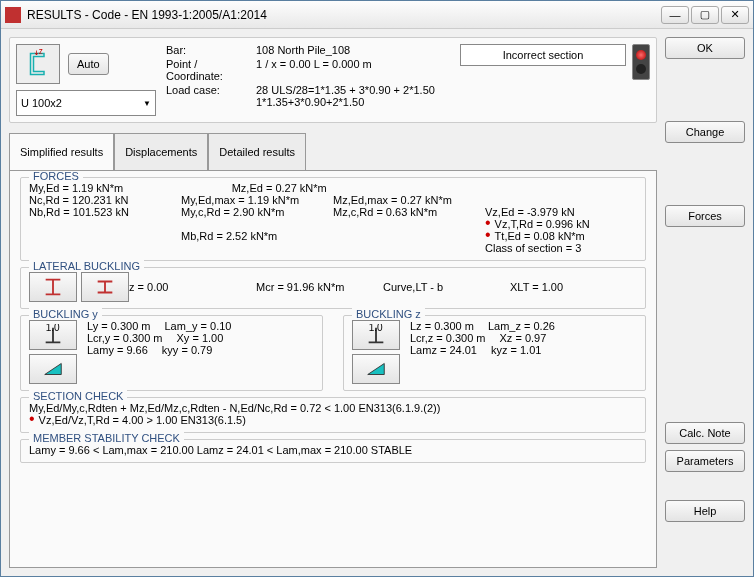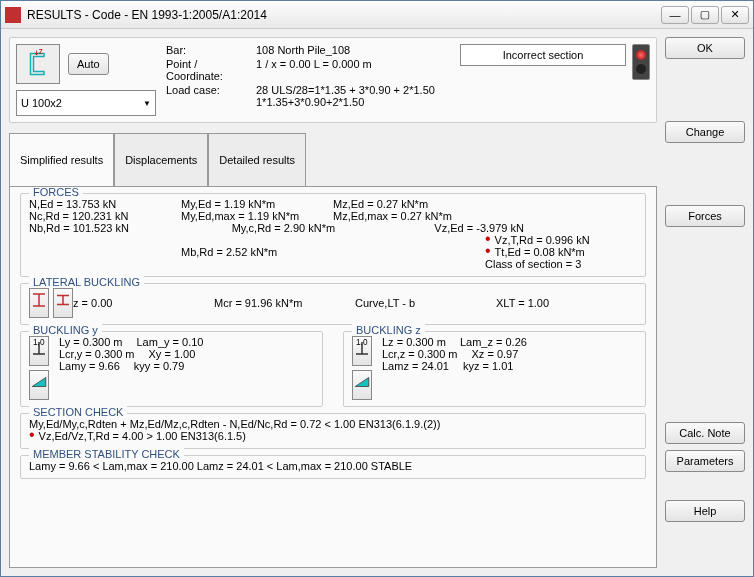--- a/index.html
+++ b/index.html
@@ -18,28 +18,28 @@
   .profile-icon { width: 44px; height: 40px; border: 1px solid #888; background: #eee; display: flex; align-items:center; justify-content:center; }
   .profile-icon svg { width: 30px; height: 30px; }
   .select { border: 1px solid #888; background: #fff; height: 20px; padding: 12px 4px; display:flex; align-items:center; justify-content:space-between; width: 140px; margin-top: 6px; cursor: pointer; }
   .select .arrow { font-size: 8px; }
   .barinfo { flex: 1; display: grid; grid-template-columns: 90px 1fr; row-gap: 2px; }
   .status-box { width: 166px; height: 22px; border: 1px solid #888; background: #fff; display:flex; align-items:center; justify-content:center; }
   .status-light { width: 18px; height: 36px; border: 1px solid #888; background: #444; border-radius: 2px; display:flex; flex-direction:column; align-items:center; justify-content:space-evenly; margin-left: 6px; }
   .light { width:10px;height:10px;border-radius:50%;background:#222; }
   .light.red { background: radial-gradient(#ff6b6b,#a00); }
   .tabs { display:flex; margin-top: 10px; }
-  .tab { padding: 20px 10px; border: 1px solid #999; border-bottom: none; background: #ececec; cursor: pointer; }
+  .tab { padding: 12px 10px; border: 1px solid #999; border-bottom: none; background: #ececec; cursor: pointer; }
   .tab.active { background: #fafafa; }
   .tabbody { flex:1; border: 1px solid #999; background: #fafafa; padding: 6px 10px; overflow: hidden; font-size: 11px; }
   .group { border: 1px solid #ccc; border-radius: 2px; padding: 4px 8px 6px 8px; margin-bottom: 6px; position: relative; }
   .group-title { position: absolute; top: -8px; left: 8px; background: #fafafa; padding: 0 4px; color: #305080; }
   .row { display: flex; }
   .cell { flex: 1; white-space: nowrap; }
-  .iconbtn { width:20px;height:30px;border:1px solid #888;background:linear-gradient(#fafafa,#e4e4e4);display:flex;align-items:flex-start;justify-content:center;cursor:pointer;text-decoration:underline; }
+  .iconbtn { width:48px;height:30px;border:1px solid #888;background:linear-gradient(#fafafa,#e4e4e4);display:flex;align-items:center;justify-content:center;cursor:pointer;text-decoration:underline; }
   .iconbtn svg { width:22px;height:22px; }
   .reddot { color: #c00; font-size: 16px; line-height: 8px; margin-right: 4px; }
   .split { display:flex; gap: 20px; }
   .split > div { flex:1; }
   .kv { display:flex; gap:14px; white-space: nowrap;}
   .kv span { display:inline-block; }
   .small { font-size: 11px; }
   .spacer { flex:1; }
 </style>
 </head>
@@ -98,34 +98,34 @@
         <div class="tab active">Simplified results</div>
         <div class="tab">Displacements</div>
         <div class="tab">Detailed results</div>
       </div>
 
       <div class="tabbody">
 
         <div class="group">
           <div class="group-title">FORCES</div>
           <div class="row">
-            <div class="cell">N,Ed = 13.753 kN</div>
             <div class="cell">My,Ed = 1.19 kN*m</div>
             <div class="cell">Mz,Ed = 0.27 kN*m</div>
             <div class="cell"></div>
           </div>
           <div class="row">
             <div class="cell">Nc,Rd = 120.231 kN</div>
             <div class="cell">My,Ed,max = 1.19 kN*m</div>
             <div class="cell">Mz,Ed,max = 0.27 kN*m</div>
             <div class="cell"></div>
           </div>
           <div class="row">
             <div class="cell">Nb,Rd = 101.523 kN</div>
             <div class="cell">My,c,Rd = 2.90 kN*m</div>
+            <div class="cell">Mz,c,Rd = 0.63 kN*m</div>
             <div class="cell">Vz,Ed = -3.979 kN</div>
           </div>
           <div class="row">
             <div class="cell"></div>
               <div class="cell"></div>
               <div class="cell"></div>
             <div class="cell"><span class="reddot">•</span><span>Vz,T,Rd = 0.996 kN</span></div>
           </div>
           <div class="row">
             <div class="cell"></div>

